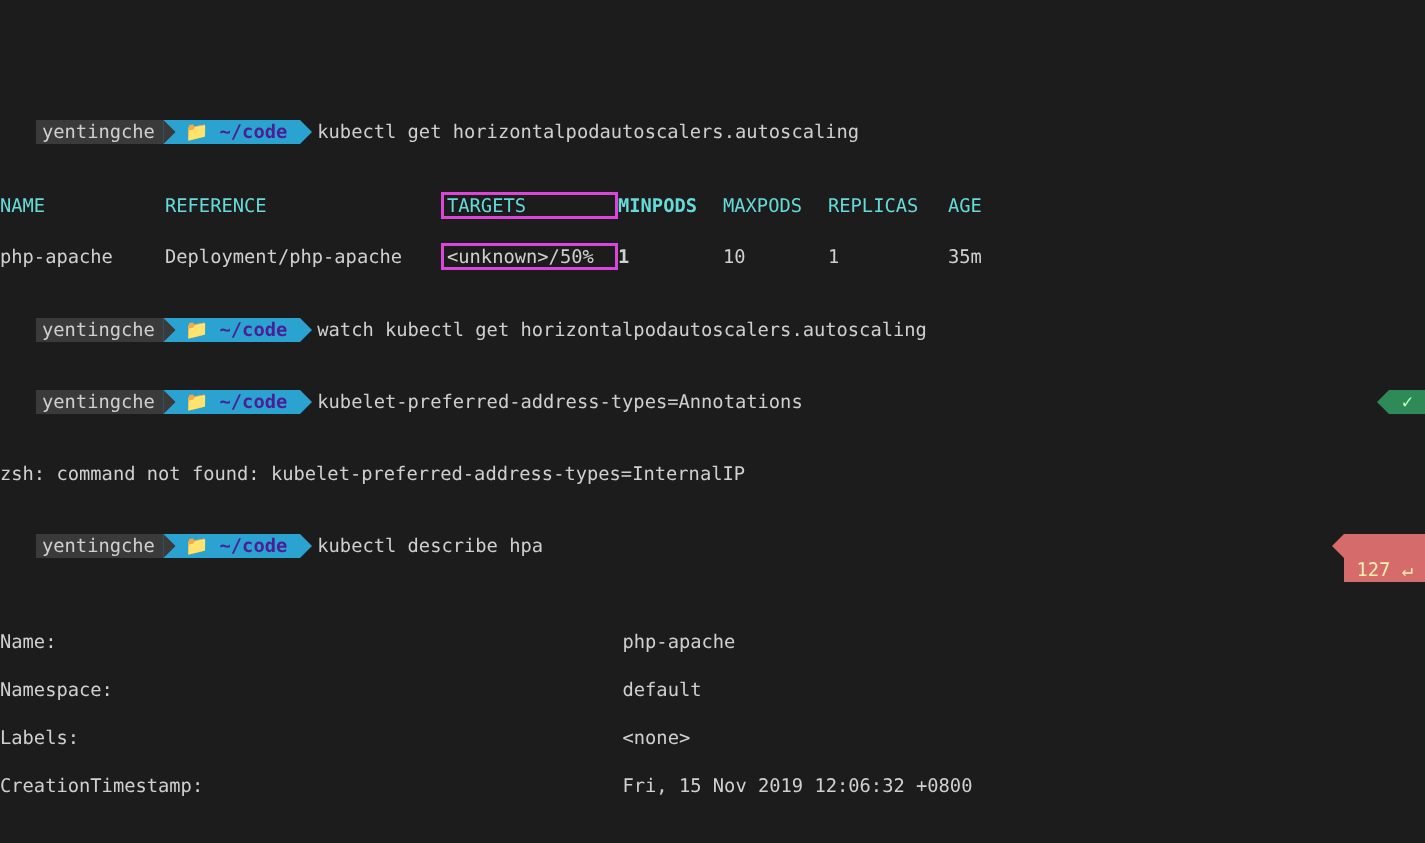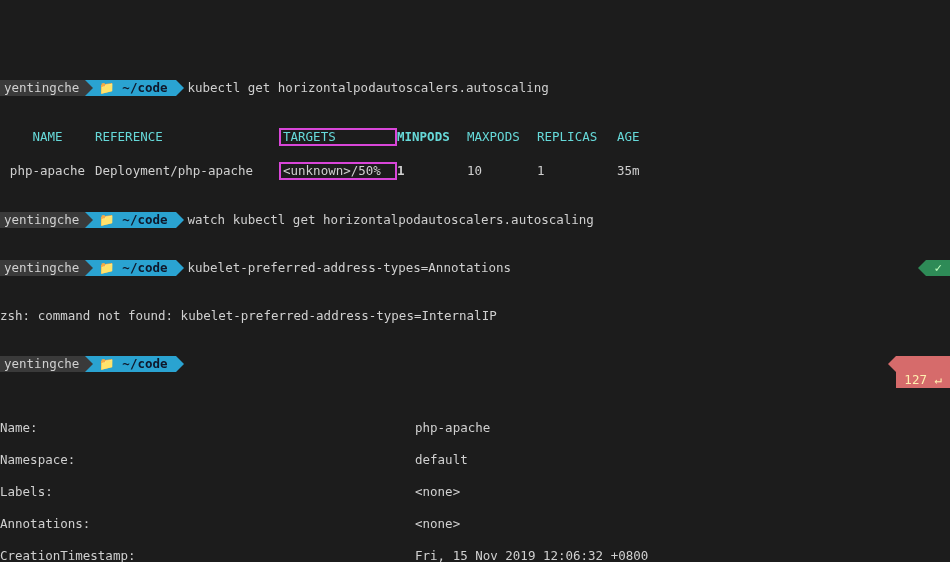--- a/index.html
+++ b/index.html
@@ -7,30 +7,30 @@
     background: #1c1c1c;
     font-family: "Menlo", "Consolas", monospace;
     font-size: 12.5px;
     line-height: 16px;
     color: #d0d0d0;
     width: 950px;
     height: 562px;
     overflow: hidden;
     white-space: pre;
   }
-  .prompt-line { display: flex; align-items: stretch; height: 16px; }
+  .prompt-line { display: flex; align-items: stretch; height: 16px; margin-left: 24px; }
   .seg-user {
     background: #3a3a3a;
     color: #d0d0d0;
     padding: 0 6px 0 4px;
     position: relative;
   }
   .seg-path {
     background: #2aa3d1;
-    color: #0f172a;
+    color: #4c1d95;
     padding: 0 8px 0 14px;
     position: relative;
     font-weight: bold;
   }
   .seg-user::after {
     content: "";
     position: absolute; right: -8px; top: 0;
     border-left: 8px solid #3a3a3a;
     border-top: 8px solid transparent;
     border-bottom: 8px solid transparent;
@@ -73,21 +73,21 @@
     border-bottom: 8px solid transparent;
   }
   .header-row { color: #66d9d9; }
   .hl-targets {
     border: 2px solid #d946d9;
     padding: 0 2px;
     display: inline-block;
     line-height: 14px;
   }
   .col { display: inline-block; }
-  .w1  { width: 95px; text-align: center; }
+  .w1  { width: 110px; }
   .w2  { width: 184px; }
   .w3  { width: 110px; }
   .w4  { width: 70px; font-weight: bold; }
   .w5  { width: 70px; }
   .w6  { width: 80px; }
   .desc-label { display: inline-block; width: 415px; }
 </style>
 </head>
 <body>
 
@@ -114,28 +114,28 @@
   <span class="seg-path">📁 ~/code</span>
   <span class="cmd">kubelet-preferred-address-types=Annotations</span>
   <span class="status-ok">✓</span>
 </div>
 
 <div>zsh: command not found: kubelet-preferred-address-types=InternalIP</div>
 
 <div class="prompt-line">
   <span class="seg-user">yentingche</span>
   <span class="seg-path">📁 ~/code</span>
+  <span class="cmd">kubectl describe hpa</span>
   <span class="status-err">127 ↵</span>
 </div>
 
 <div>
 <div><span class="desc-label">Name:</span><span>php-apache</span></div>
 <div><span class="desc-label">Namespace:</span><span>default</span></div>
 <div><span class="desc-label">Labels:</span><span>&lt;none&gt;</span></div>
-<div><span class="desc-label">Annotations:</span><span>&lt;none&gt;</span></div>
 <div><span class="desc-label">CreationTimestamp:</span><span>Fri, 15 Nov 2019 12:06:32 +0800</span></div>
 
 
 
 
 
 
 
 
 

